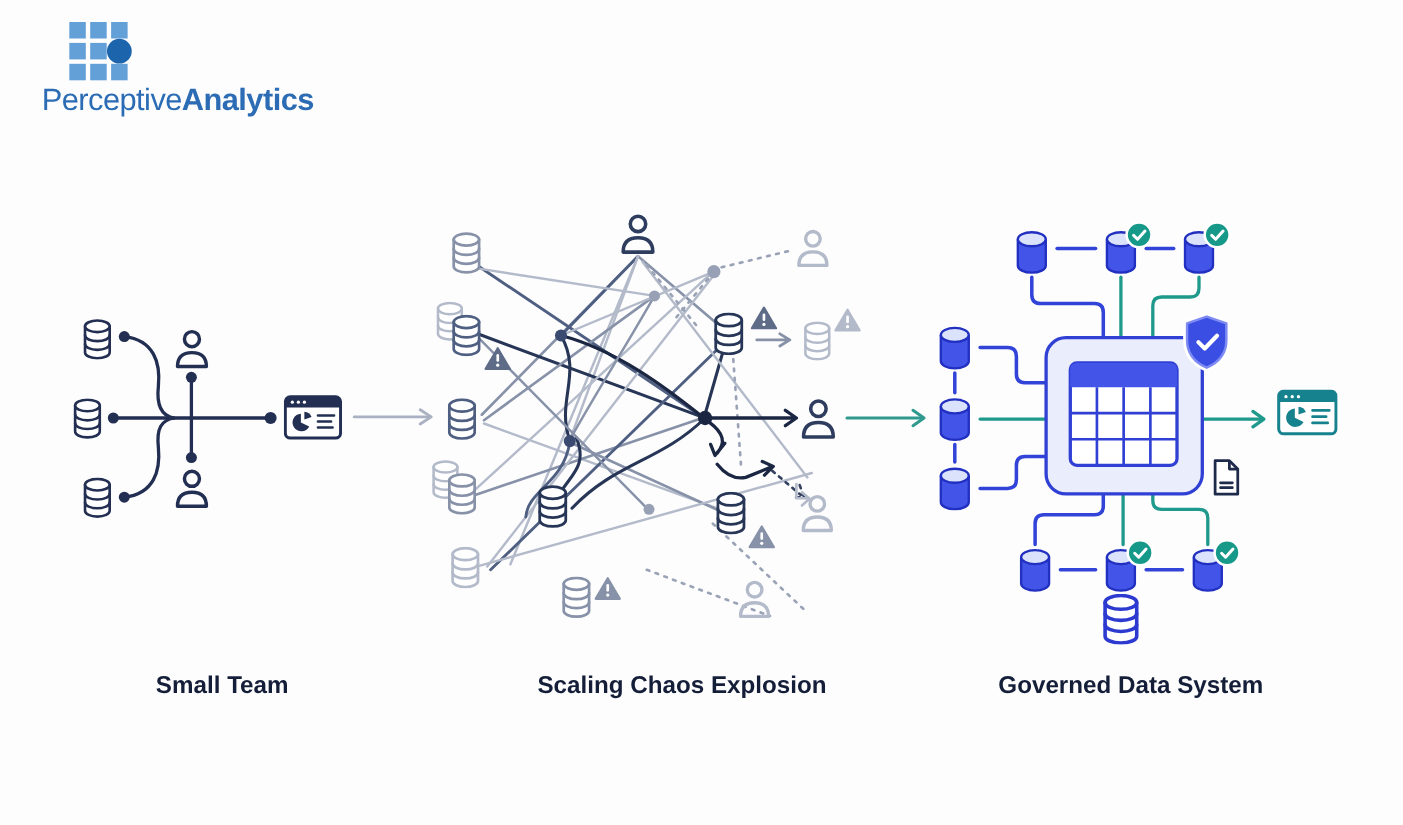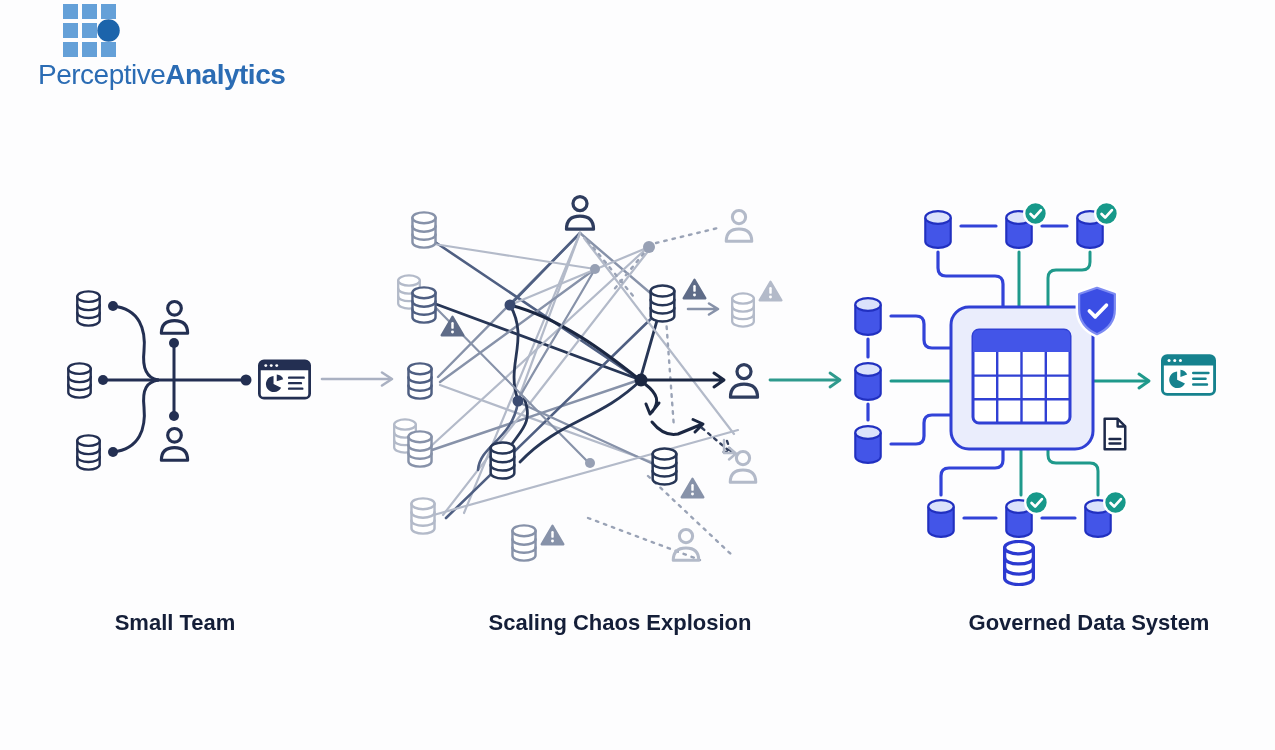--- a/index.html
+++ b/index.html
@@ -1,32 +1,32 @@
 <!DOCTYPE html>
 <html><head>
 <meta charset="utf-8">
 <style>
   html,body{margin:0;padding:0;}
   body{width:1275px;height:750px;background:#fdfdfe;overflow:hidden;
        font-family:"Liberation Sans","DejaVu Sans",sans-serif;}
   .stage-canvas{position:absolute;left:0;top:0;width:1275px;height:750px;}
   
-  .logo{position:absolute;left:38px;top:4px;}
+  .logo{position:absolute;left:38px;top:20px;}
   .logo-grid{display:grid;grid-template-columns:repeat(3,15px);grid-template-rows:repeat(3,15px);
              gap:4px;margin-left:25px;}
   .logo-grid .cell{background:#64a0d8;}
   .logo-grid .cell.circle{background:#1c64ab;border-radius:50%;transform:scale(1.5);}
   .logo-text{margin-top:4px;font-size:28px;color:#2b6cb4;letter-spacing:-0.5px;line-height:1;}
   .logo-text .bold{font-weight:700;}
   
   .caption{position:absolute;top:610px;transform:translateX(-50%);
            font-size:22px;font-weight:600;color:#141e38;white-space:nowrap;}
-  .caption.c1{left:175px;}
+  .caption.c1{left:202px;}
   .caption.c2{left:620px;}
-  .caption.c3{left:1089px;}
+  .caption.c3{left:1028px;}
 </style>
 </head>
 <body>
 
 <div class="logo">
   <div class="logo-grid">
     <div class="cell"></div>
     <div class="cell"></div>
     <div class="cell"></div>
     <div class="cell"></div>

